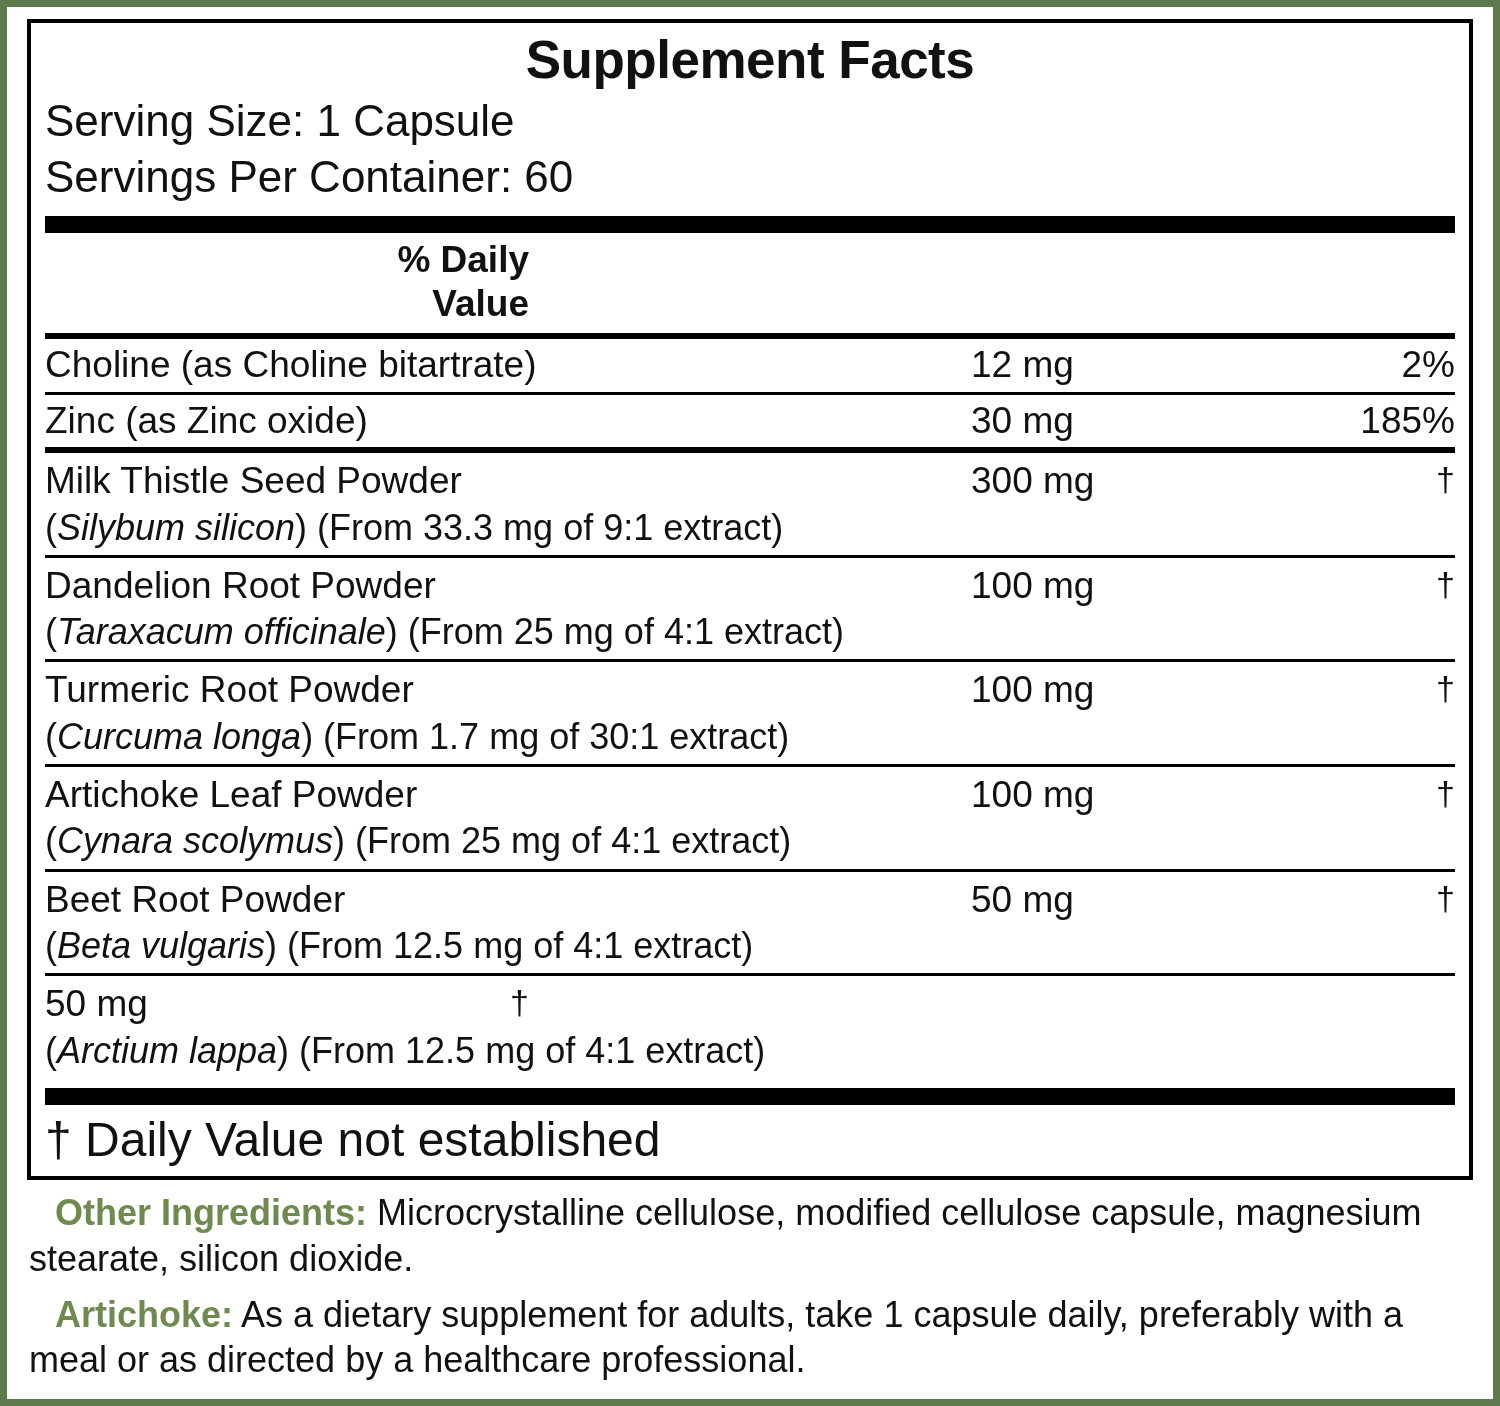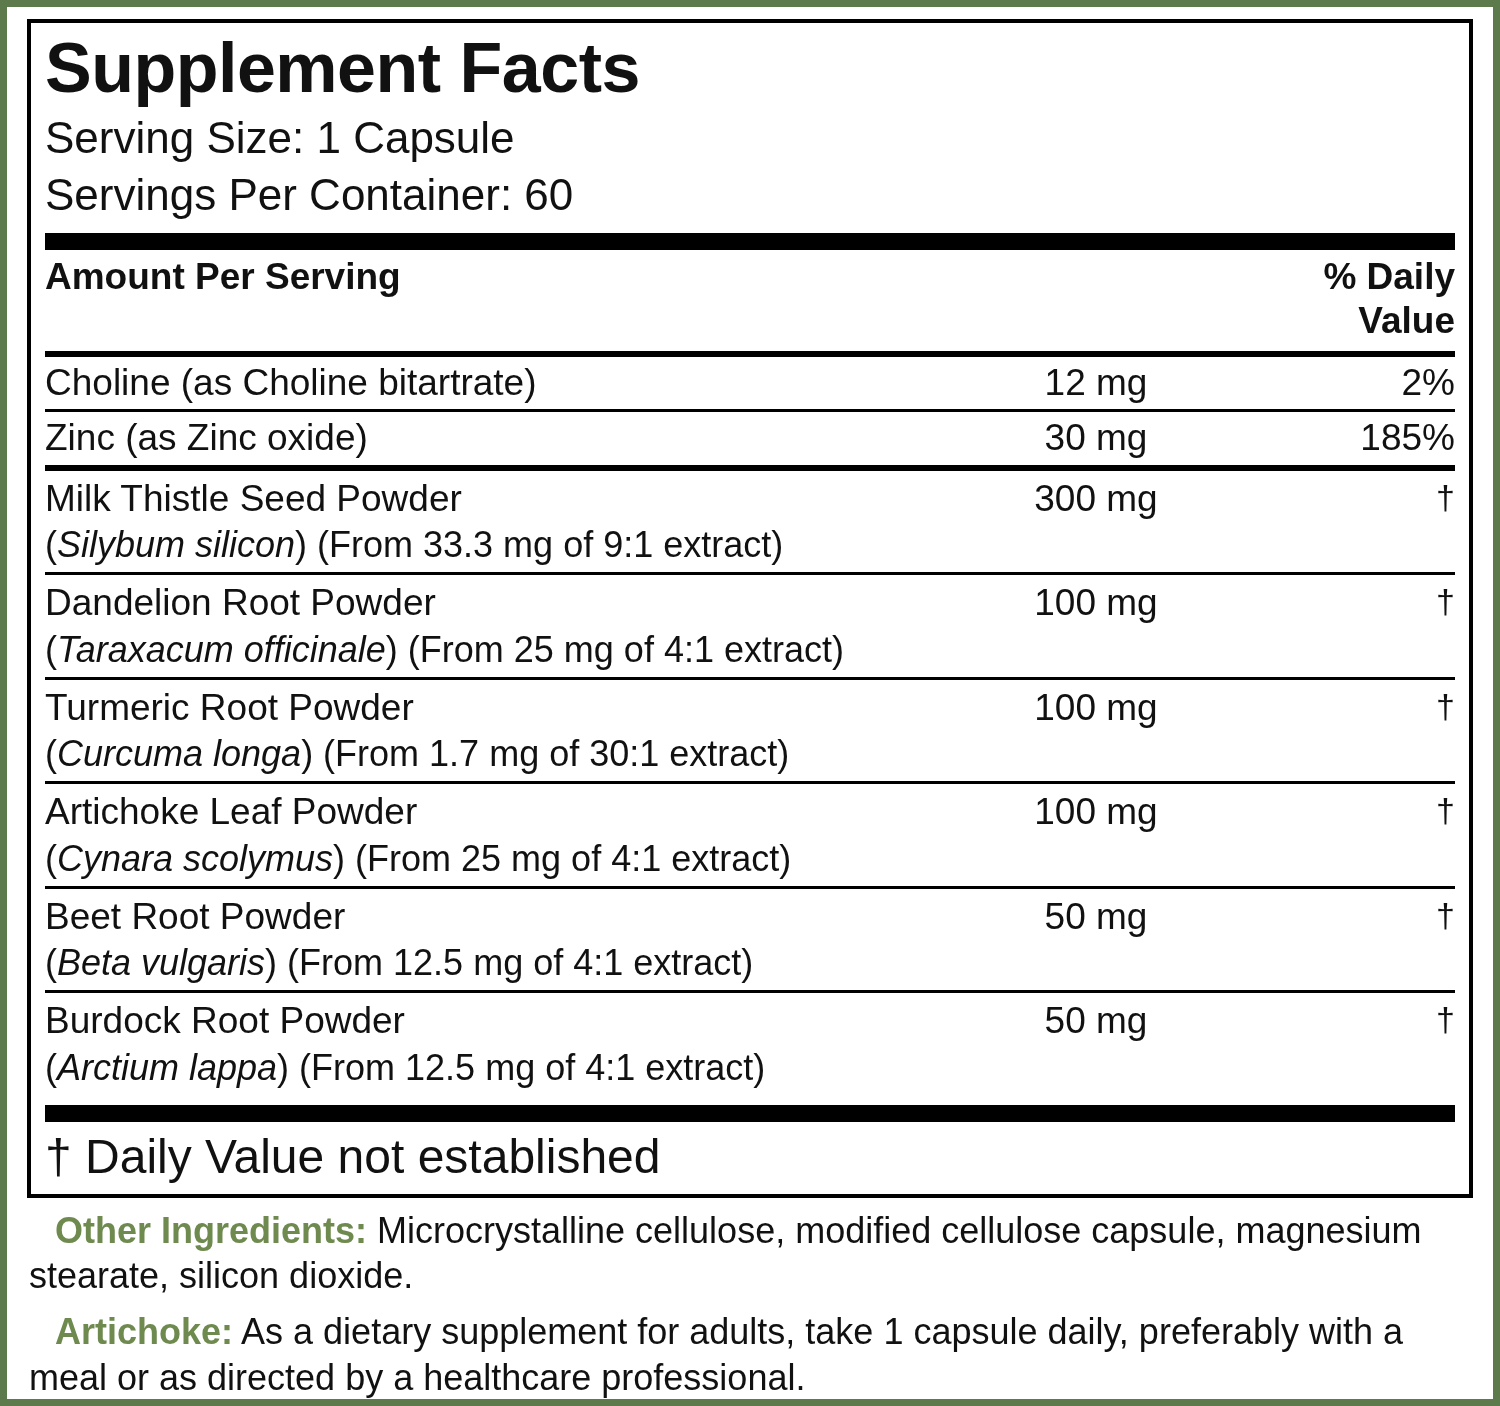--- a/index.html
+++ b/index.html
@@ -21,25 +21,26 @@
     border: 7px solid #5d7a4c;
     padding: 12px 20px 8px 20px;
   }
   .facts-box {
     box-sizing: border-box;
     border: 4px solid #000000;
     padding: 8px 14px 6px 14px;
     margin-bottom: 10px;
   }
   .title {
-    font-size: 70px;
+    font-size: 53px;
     font-weight: bold;
     line-height: 1.02;
     letter-spacing: -0.5px;
     margin: 2px 0 6px 0;
+    text-align: center;
   }
   .serving-line {
     font-size: 44px;
     line-height: 1.28;
   }
   .rule-thick {
     height: 17px;
     background: #000000;
     margin: 10px 0 0 0;
   }
@@ -61,21 +62,21 @@
     font-size: 37px;
     padding: 5px 0 7px 0;
   }
   .col-name {
     flex: 1 1 auto;
     font-size: 37px;
     line-height: 1.2;
   }
   .col-amt {
     flex: 0 0 250px;
-    text-align: center;
+    text-align: left;
     font-size: 37px;
     line-height: 1.2;
     padding-right: 4px;
   }
   .col-dv {
     flex: 0 0 230px;
     text-align: right;
     font-size: 37px;
     line-height: 1.2;
   }
@@ -121,21 +122,20 @@
   <div class="facts-box">
 
     <div class="title">Supplement Facts</div>
 
     <div class="serving-line">Serving Size: 1 Capsule</div>
     <div class="serving-line">Servings Per Container: 60</div>
 
     <div class="rule-thick"></div>
 
     <div class="row header-row">
-      <div class="col-name">Amount Per Serving</div>
       <div class="col-amt"></div>
       <div class="col-dv">% Daily Value</div>
     </div>
 
     <div class="rule-med"></div>
 
     <div class="row">
       <div class="col-name">Choline (as Choline bitartrate)</div>
       <div class="col-amt">12 mg</div>
       <div class="col-dv">2%</div>
@@ -201,21 +201,20 @@
         <div class="col-amt">50 mg</div>
         <div class="col-dv dagger">†</div>
       </div>
       <div class="botanical"><span>(</span><i>Beta vulgaris</i><span>) (From 12.5 mg of 4:1 extract)</span></div>
     </div>
 
     <div class="rule-thin"></div>
 
     <div class="herb-block">
       <div class="herb-top">
-        <div class="col-name">Burdock Root Powder</div>
         <div class="col-amt">50 mg</div>
         <div class="col-dv dagger">†</div>
       </div>
       <div class="botanical"><span>(</span><i>Arctium lappa</i><span>) (From 12.5 mg of 4:1 extract)</span></div>
     </div>
 
     <div class="rule-thick"></div>
 
     <div class="footnote">† Daily Value not established</div>
 

